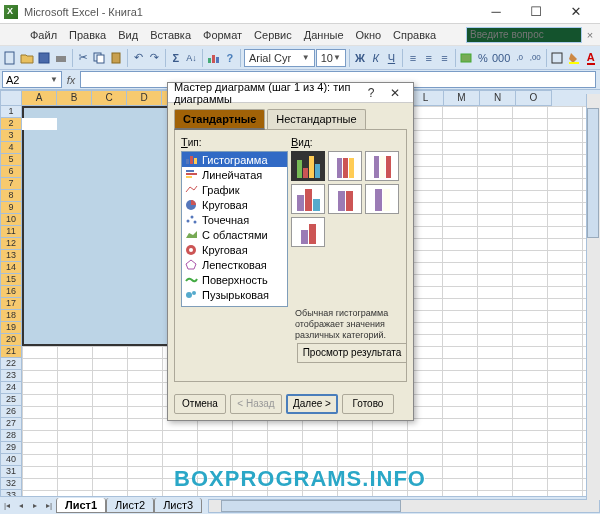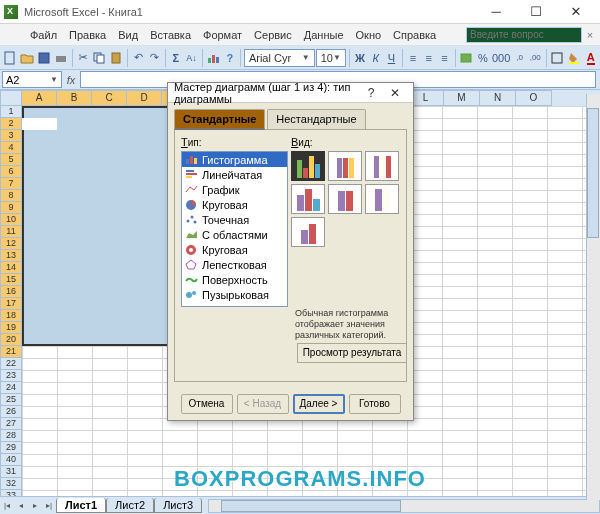--- a/index.html
+++ b/index.html
@@ -64,21 +64,21 @@
 .titem{display:flex;align-items:center;height:15px;padding:1px 3px;font-size:10px;gap:4px}
 .titem.sel{background:#316ac5;color:#fff}
 .ticon{width:13px;height:11px;display:flex;align-items:center;justify-content:center;flex-shrink:0}
 .subtype-area{flex:1}
 .subgrid{display:flex;flex-wrap:wrap;gap:3px;width:113px}
 .sthumb{width:34px;height:30px;border:1px solid #999;background:#fff;display:flex;align-items:flex-end;justify-content:center;gap:1px;padding:2px;position:relative}
 .sthumb.sel{border:2px solid #333;background:#333;padding:1px}
 .sthumb .bar{width:5px;background:#9b7bb5}
 .desc{position:absolute;left:120px;top:178px;width:113px;font-size:9px;line-height:11px;color:#333}
 .previewbtn{position:absolute;left:122px;bottom:18px;width:110px;height:20px;border:1px solid #aca899;background:#ece9d8;font-size:10px;text-align:center;line-height:18px}
-.dlg-buttons{display:flex;justify-content:center;gap:4px;padding:6px;border-top:0}
+.dlg-buttons{display:flex;justify-content:flex-start;gap:4px;padding:6px;border-top:0}
 .dbtn{width:52px;height:20px;border:1px solid #aca899;background:#ece9d8;font-size:10px;text-align:center;line-height:18px;border-radius:2px}
 .dbtn.disabled{color:#999}
 .dbtn.primary{border:2px solid #4a7ebb;line-height:16px}
 .vscroll{position:absolute;right:0;top:94px;width:14px;height:406px;background:#e8e8e8;border-left:1px solid #a8c0da;z-index:2}
 .vscroll .vthumb{position:absolute;top:14px;width:12px;left:0;height:130px;background:#cde;border:1px solid #9ab}
 </style>
 </head>
 <body>
 
 <div class="titlebar">

